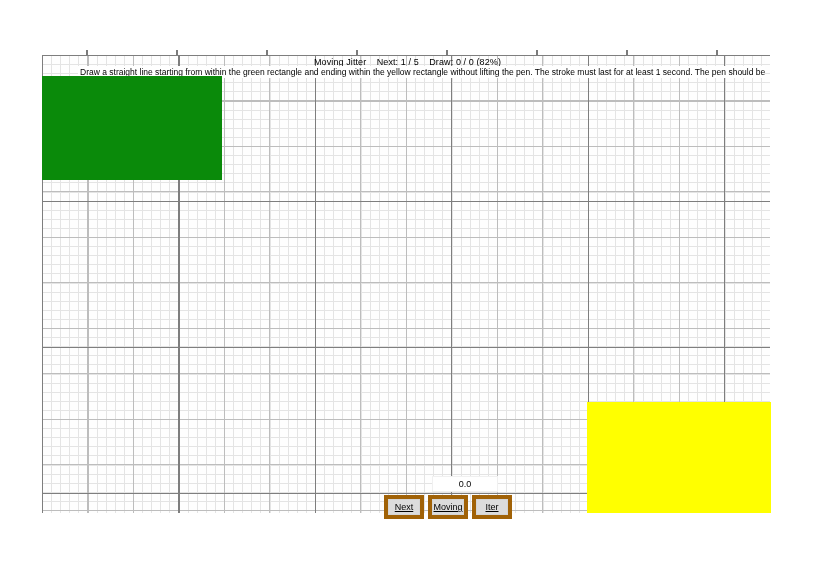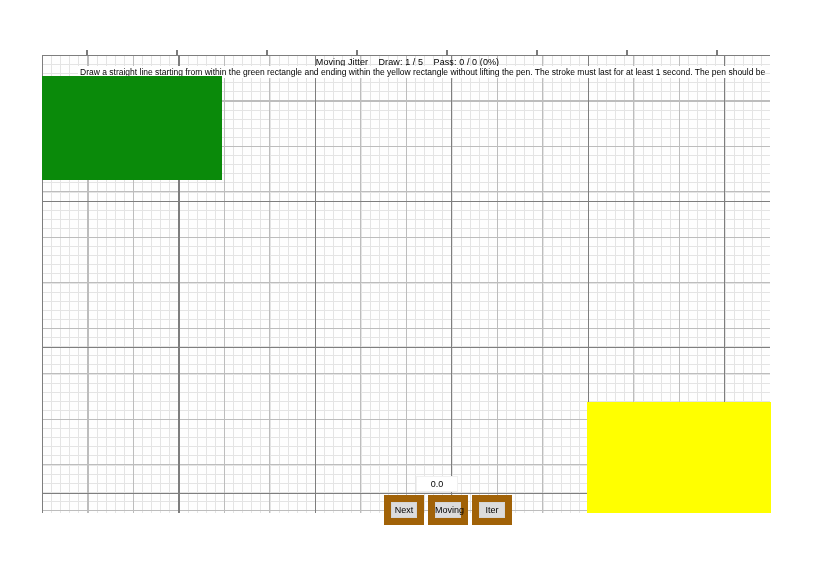--- a/index.html
+++ b/index.html
@@ -82,60 +82,62 @@
     position: absolute;
     background: #ffff00;
   }
   .value-box {
     position: absolute;
     background: #ffffff;
     border: 1px solid #f0f0f0;
     font-size: 9px;
     color: #000;
     text-align: center;
-    padding: 2px 0;
+    padding: 2px 12px;
     min-width: 40px;
+    margin-left: 16px;
   }
   .button-bar {
     position: absolute;
     display: flex;
     gap: 4px;
   }
   .btn {
     background: #dcdcdc;
-    border: 7px solid #a16207;
+    border: 4px solid #a16207;
     font-size: 9px;
     color: #000;
     padding: 3px 0;
     width: 40px;
     text-align: center;
     cursor: pointer;
     font-family: inherit;
     box-shadow: 0 0 0 1px rgba(0,0,0,0.03) inset;
+    text-decoration: underline;
   }
 </style>
 </head>
 <body>
 
 <div class="top-ticks"></div>
 
 <div class="stage">
   <div class="grid-minor"></div>
   <div class="grid-major"></div>
   <div class="grid-heavy"></div>
 </div>
 
 <div class="title-line">
   <span>Moving Jitter</span>
   &nbsp;&nbsp;
-  <span>Draw:</span>
+  <span>Next:</span>
   <span>1 / 5</span>
   &nbsp;&nbsp;
-  <span>Pass:</span>
-  <span>0 / 0 (0%)</span>
+  <span>Draw:</span>
+  <span>0 / 0 (82%)</span>
 </div>
 
 <div class="instruction-box">Draw a straight line starting from within the green rectangle and ending within the yellow rectangle without lifting the pen. The stroke must last for at least 1 second. The pen should be held at a 45-degree angle during this test.</div>
 
 <div class="green-rect" style="left:42px; top:76px; width:180px; height:104px;"></div>
 
 <div class="yellow-rect" style="left:587px; top:402px; width:184px; height:111px;"></div>
 
 <div class="value-box" style="left:416px; top:476px;">0.0</div>
 

